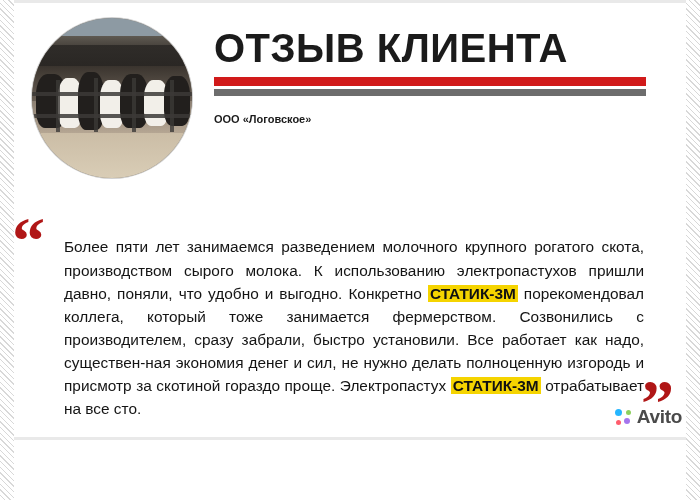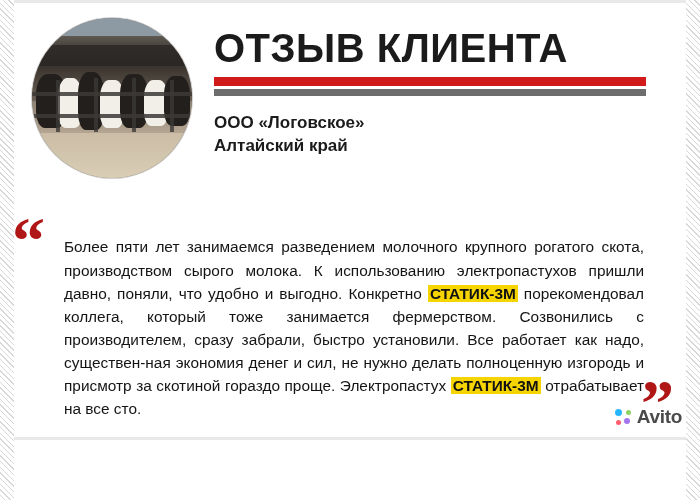--- a/index.html
+++ b/index.html
@@ -118,21 +118,21 @@
     background: #d11a1a;
   }
   .rule-gray {
     margin-top: 3px;
     width: 432px;
     height: 7px;
     background: #6d6d6d;
   }
   .company {
     margin-top: 16px;
-    font-size: 17px;
+    font-size: 11px;
     font-weight: bold;
     color: #1b1b1b;
     line-height: 1.35;
   }
   .region {
     font-size: 17px;
     font-weight: bold;
     color: #1b1b1b;
     line-height: 1.35;
   }
@@ -241,21 +241,20 @@
         <div class="post" style="left:100px; top:60px; height:54px;"></div>
         <div class="post" style="left:138px; top:62px; height:52px;"></div>
       </div>
     </div>
 
     <div class="header-text">
       <div class="title">ОТЗЫВ КЛИЕНТА</div>
       <div class="rule-red"></div>
       <div class="rule-gray"></div>
       <div class="company">ООО «Логовское»</div>
-      <div class="region">Алтайский край</div>
     </div>
 
   </div>
 
   <div class="quote-block">
     <div class="qmark open">“</div>
     <div class="qmark close">”</div>
     <p class="quote-text"><span>Более пяти лет занимаемся разведением молочного крупного рогатого скота, производством сырого молока. К использованию электропастухов пришли давно, поняли, что удобно и выгодно. Конкретно </span><span class="brand">СТАТИК-3М</span><span> порекомендовал коллега, который тоже занимается фермерством. Созвонились с производителем, сразу забрали, быстро установили. Все работает как надо, существен-ная экономия денег и сил, не нужно делать полноценную изгородь и присмотр за скотиной гораздо проще. Электропастух </span><span class="brand">СТАТИК-3М</span><span> отрабатывает на все сто.</span></p>
   </div>
 

